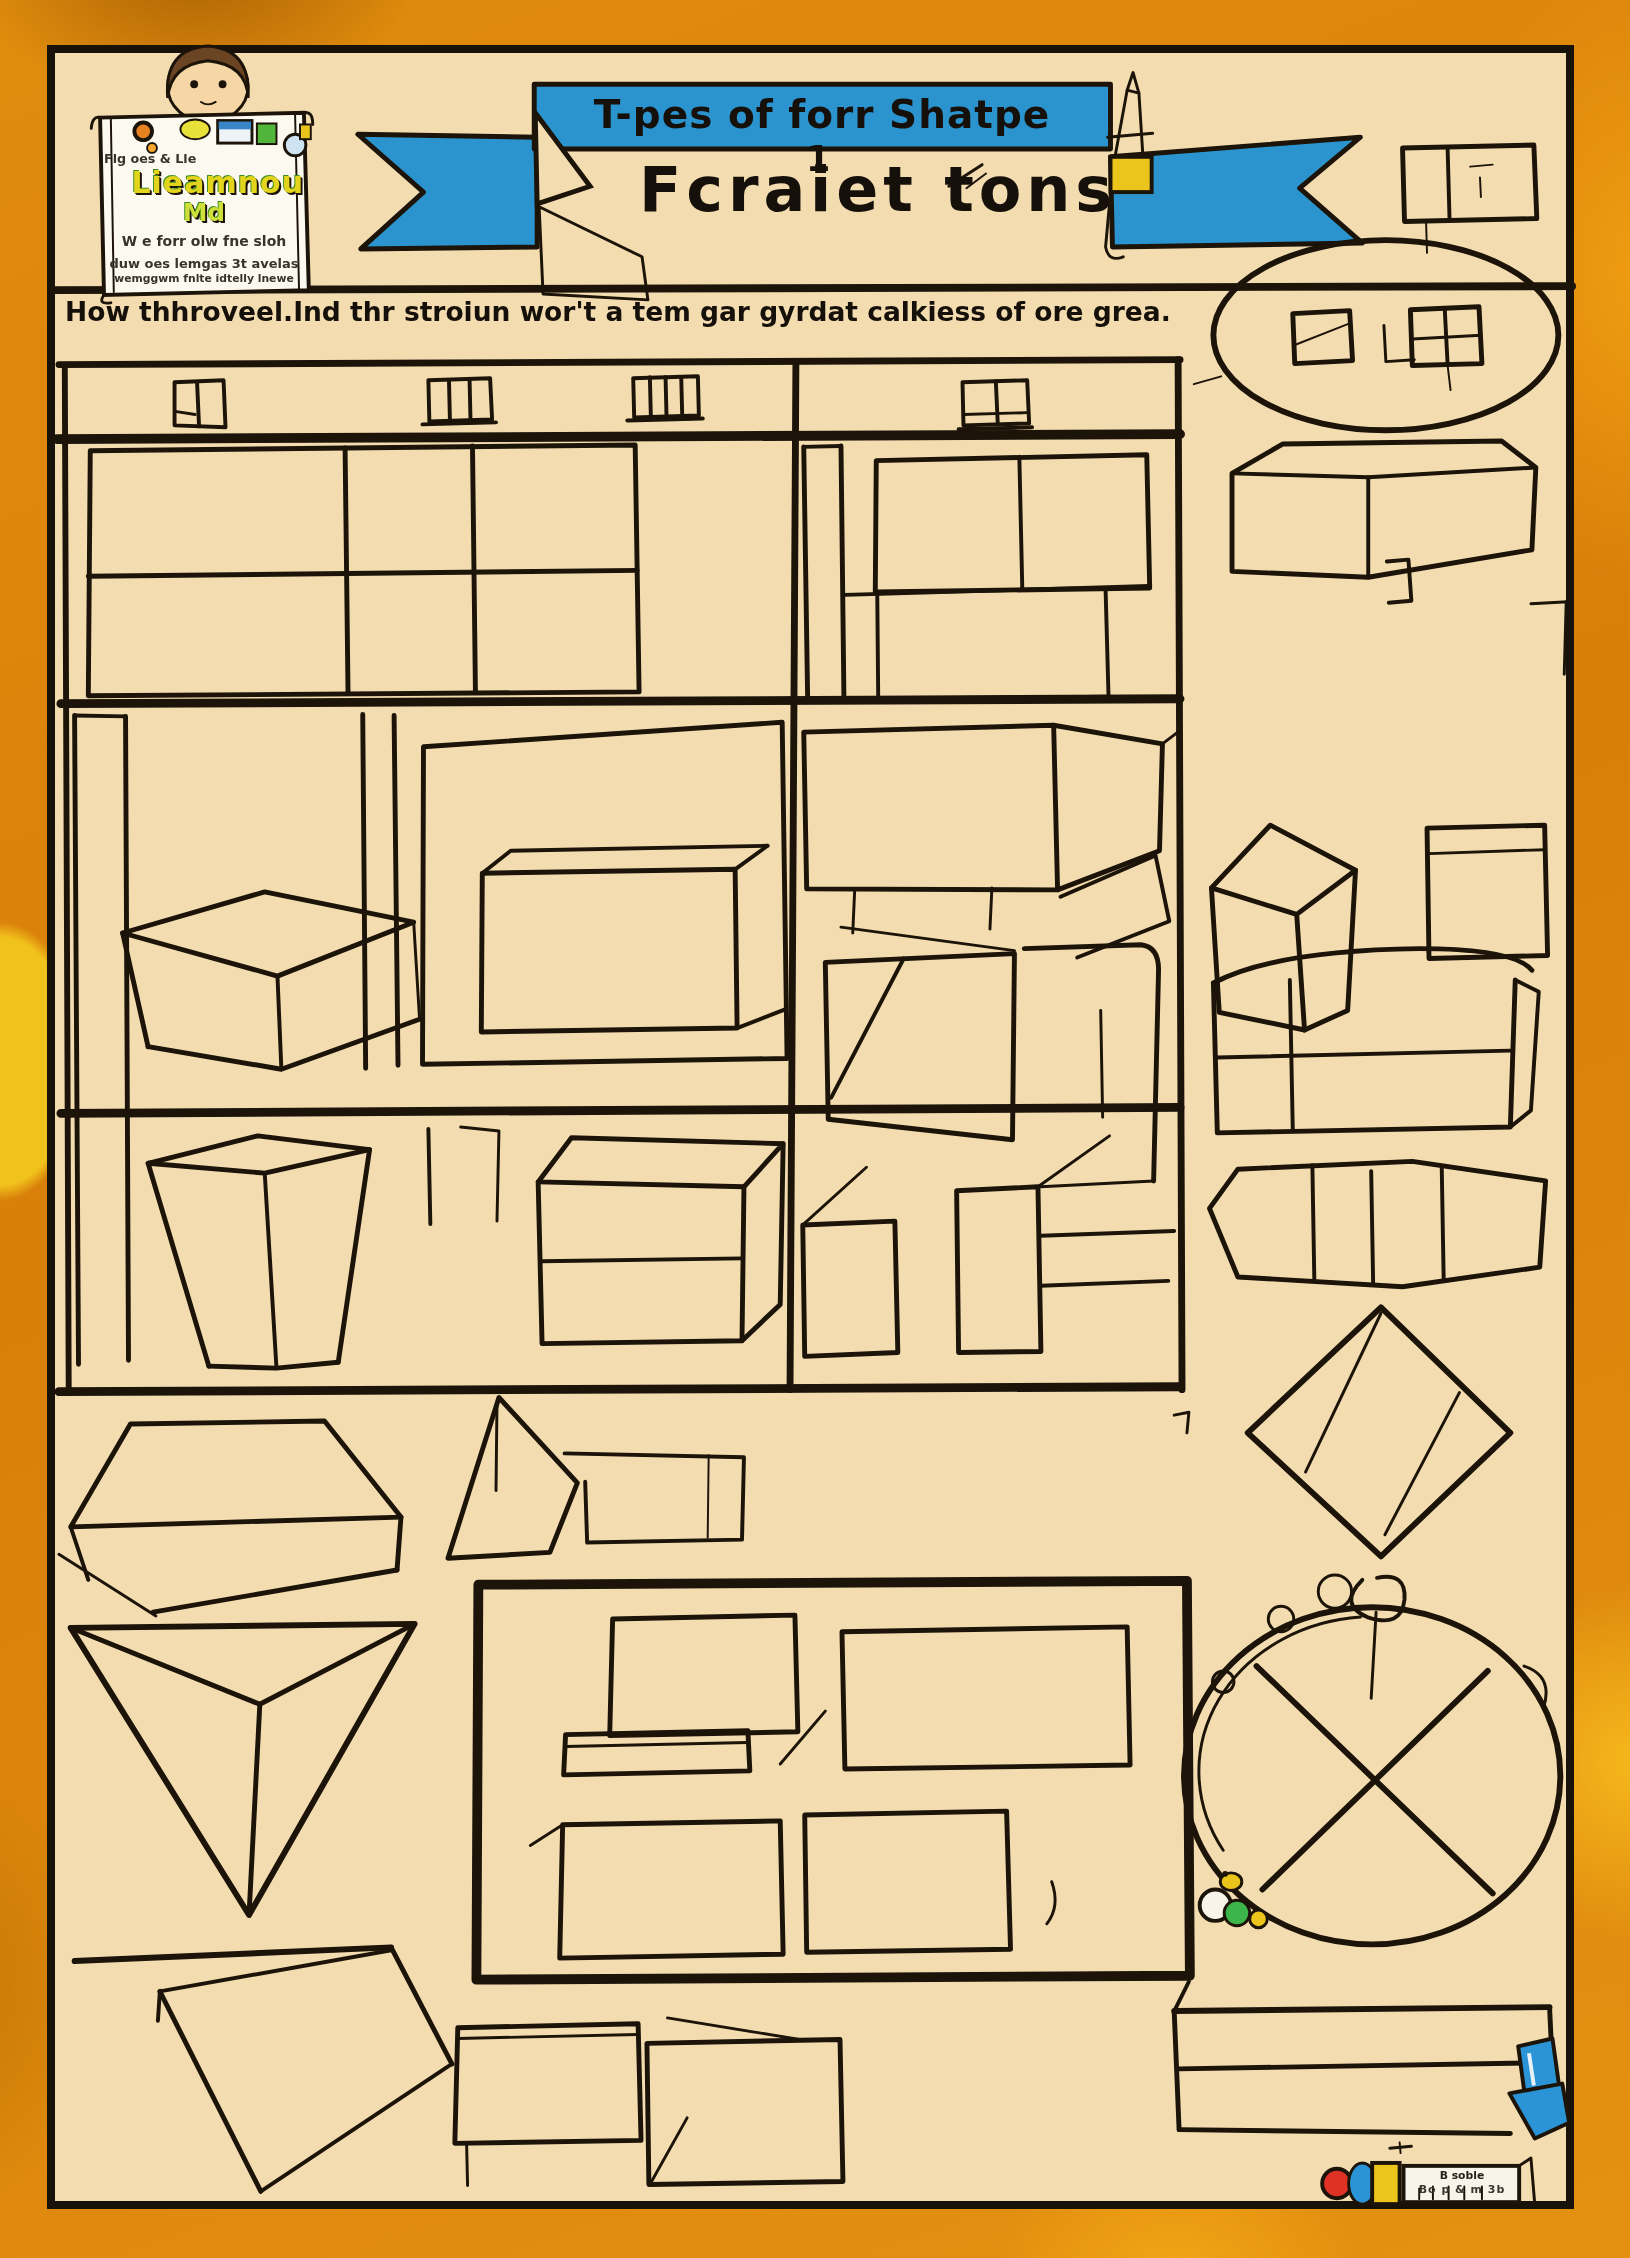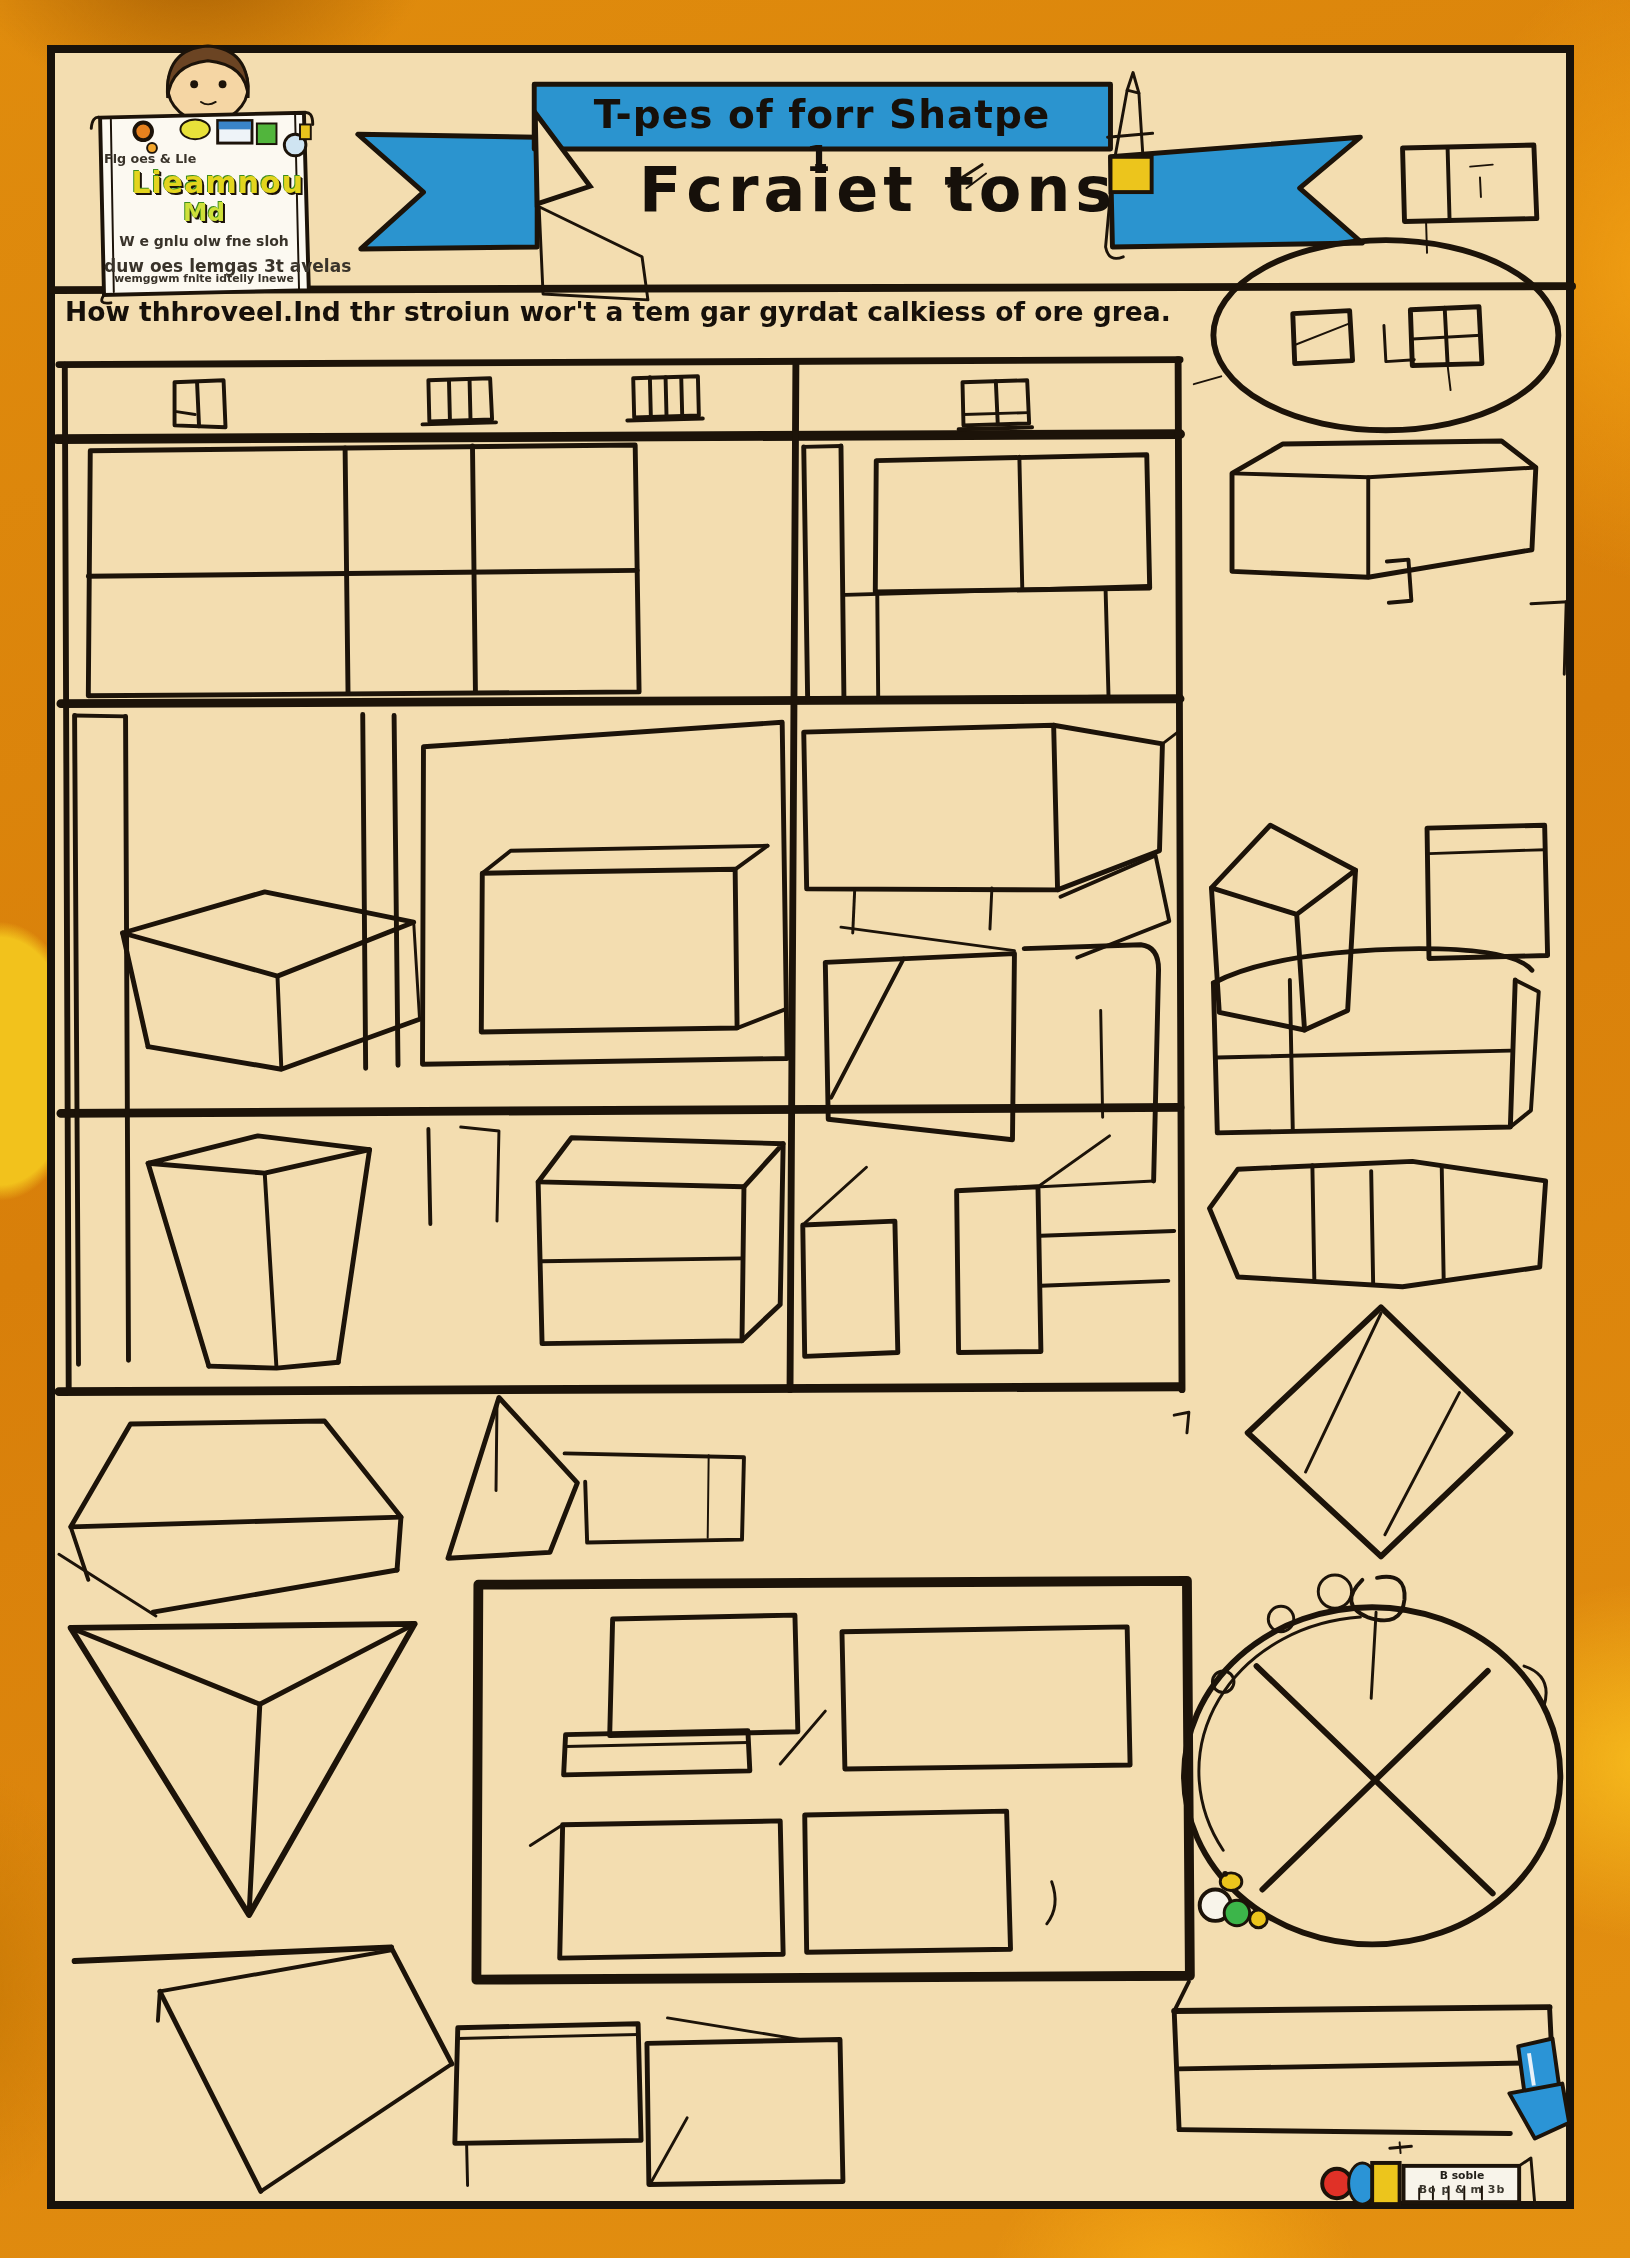--- a/index.html
+++ b/index.html
@@ -43,21 +43,21 @@
   .main-title{left:639px;top:153px;font-size:62px;font-weight:600;letter-spacing:4.9px;}
   .title-sup{left:806px;top:139px;font-size:35px;font-weight:bold;}
   .instruction{left:65px;top:296px;width:941px;font-size:26.5px;font-weight:bold;letter-spacing:0px;}
   .logo-tag{left:104px;top:151px;width:200px;text-align:left;font-size:12.7px;font-weight:bold;color:#35302а;}
   .logo-tag, .logo-l1,.logo-l2,.logo-l3{color:#39332a;}
   .logo-word{left:104px;top:165px;width:200px;text-align:right;font-size:30px;font-weight:800;
      color:#e3d41e;text-shadow:-1px -1px 0 #3f8f1e,1px 1px 0 #1c1309,2px 2px 0 #1c1309;letter-spacing:1px;}
   .logo-word2{left:104px;top:198px;width:200px;text-align:center;font-size:24.5px;font-weight:800;
      color:#cfe03a;text-shadow:-1px -1px 0 #3f8f1e,1px 1px 0 #1c1309,2px 2px 0 #1c1309;}
   .logo-l1{left:104px;top:233px;width:200px;text-align:center;font-size:14px;font-weight:bold;}
-  .logo-l2{left:104px;top:256px;width:200px;text-align:center;font-size:17px;font-weight:600;}
+  .logo-l2{left:104px;top:256px;width:200px;text-align:center;font-size:13px;font-weight:600;}
   .logo-l3{left:104px;top:272px;width:200px;text-align:center;font-size:10.8px;font-weight:600;}
   .marker-l1{left:1407px;top:2169px;width:110px;text-align:center;font-size:10.8px;font-weight:bold;color:#23201a;}
   .marker-l2{left:1407px;top:2183px;width:110px;text-align:center;font-size:11px;font-weight:600;color:#3a362d;letter-spacing:1px;}
 </style>
 </head>
 <body>
 
 <div id="canvas">
   <div id="sheet"></div>
 
@@ -388,20 +388,20 @@
   </svg>
 
   <div class="txt banner-title">T-pes of forr Shatpe</div>
   <div class="txt main-title">Fcraiet tons</div>
   <div class="txt title-sup">1</div>
   <div class="txt instruction">How thhroveel.Ind thr stroiun wor't a tem gar gyrdat calkiess of ore grea.</div>
 
   <div class="txt logo-tag">Flg oes &amp; Lle</div>
   <div class="txt logo-word">Lieamnou</div>
   <div class="txt logo-word2">Md</div>
-  <div class="txt logo-l1">W e gnlu olw fne sloh</div>
+  <div class="txt logo-l1">W e forr olw fne sloh</div>
   <div class="txt logo-l2">duw oes lemgas 3t avelas</div>
   <div class="txt logo-l3">wemggwm fnlte idtelly lnewe</div>
 
   <div class="txt marker-l1">B soble</div>
   <div class="txt marker-l2">Bo p &amp; m 3b</div>
 </div>
 
 
 </body></html>

